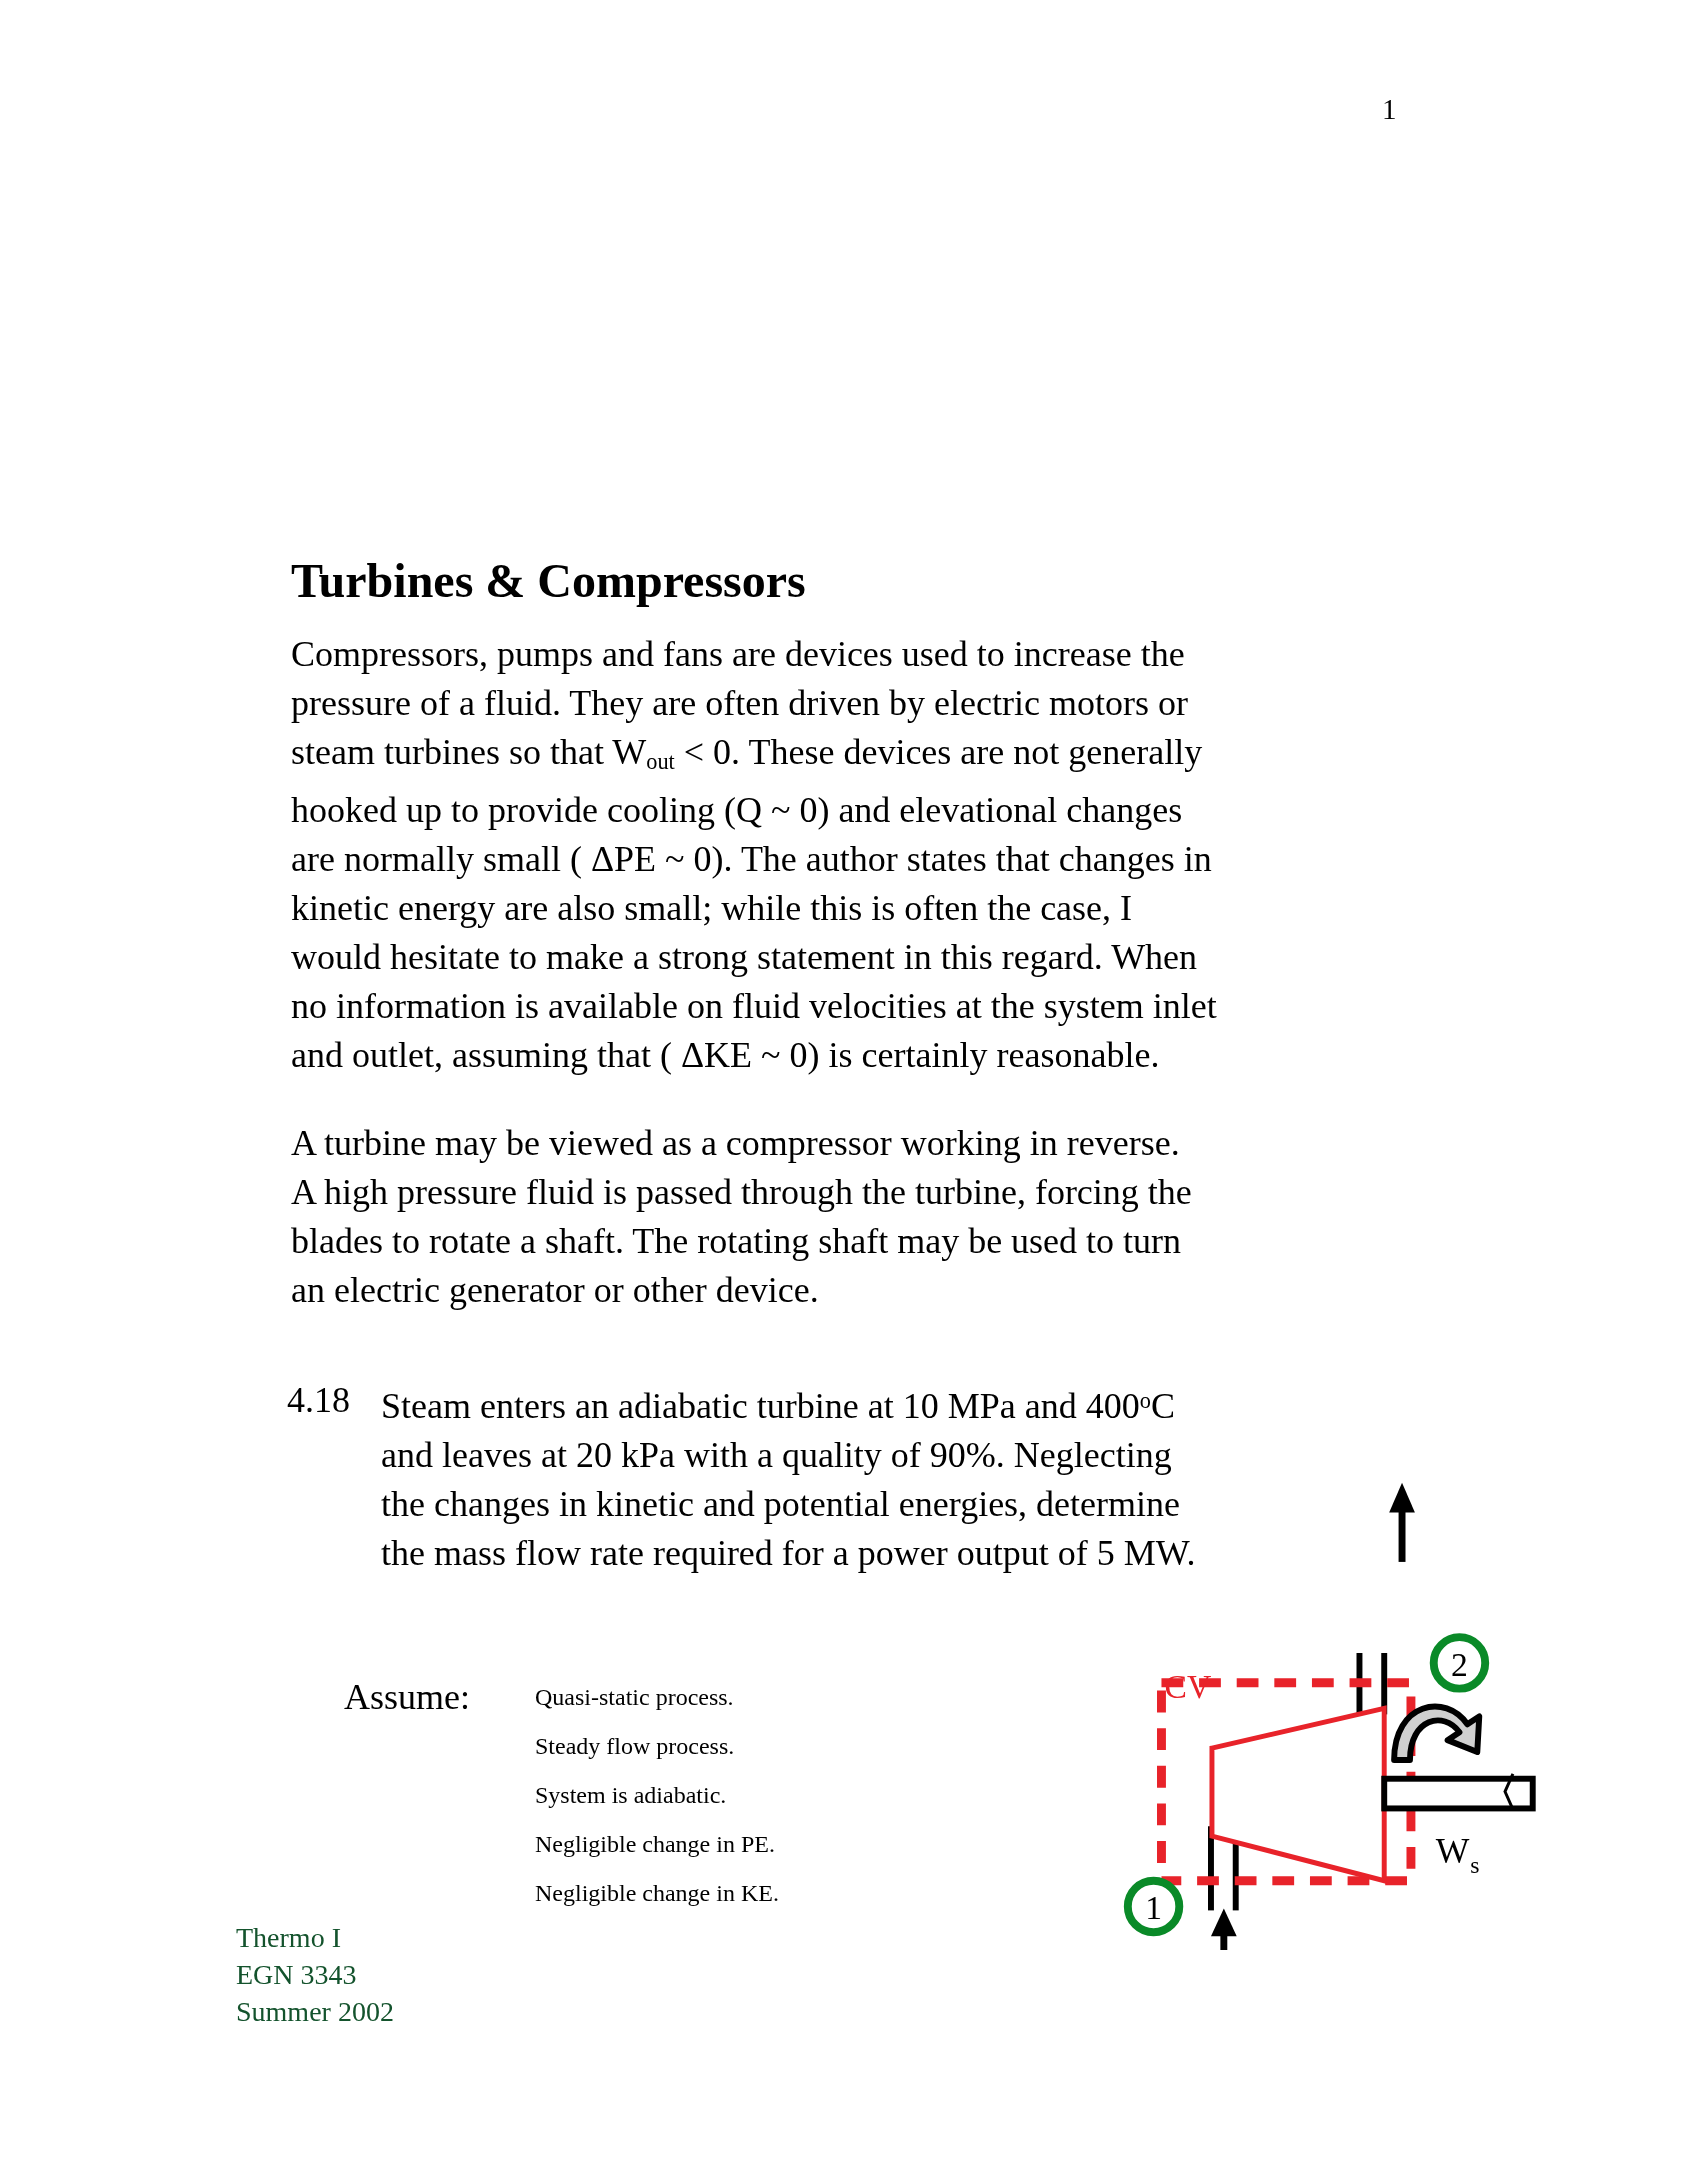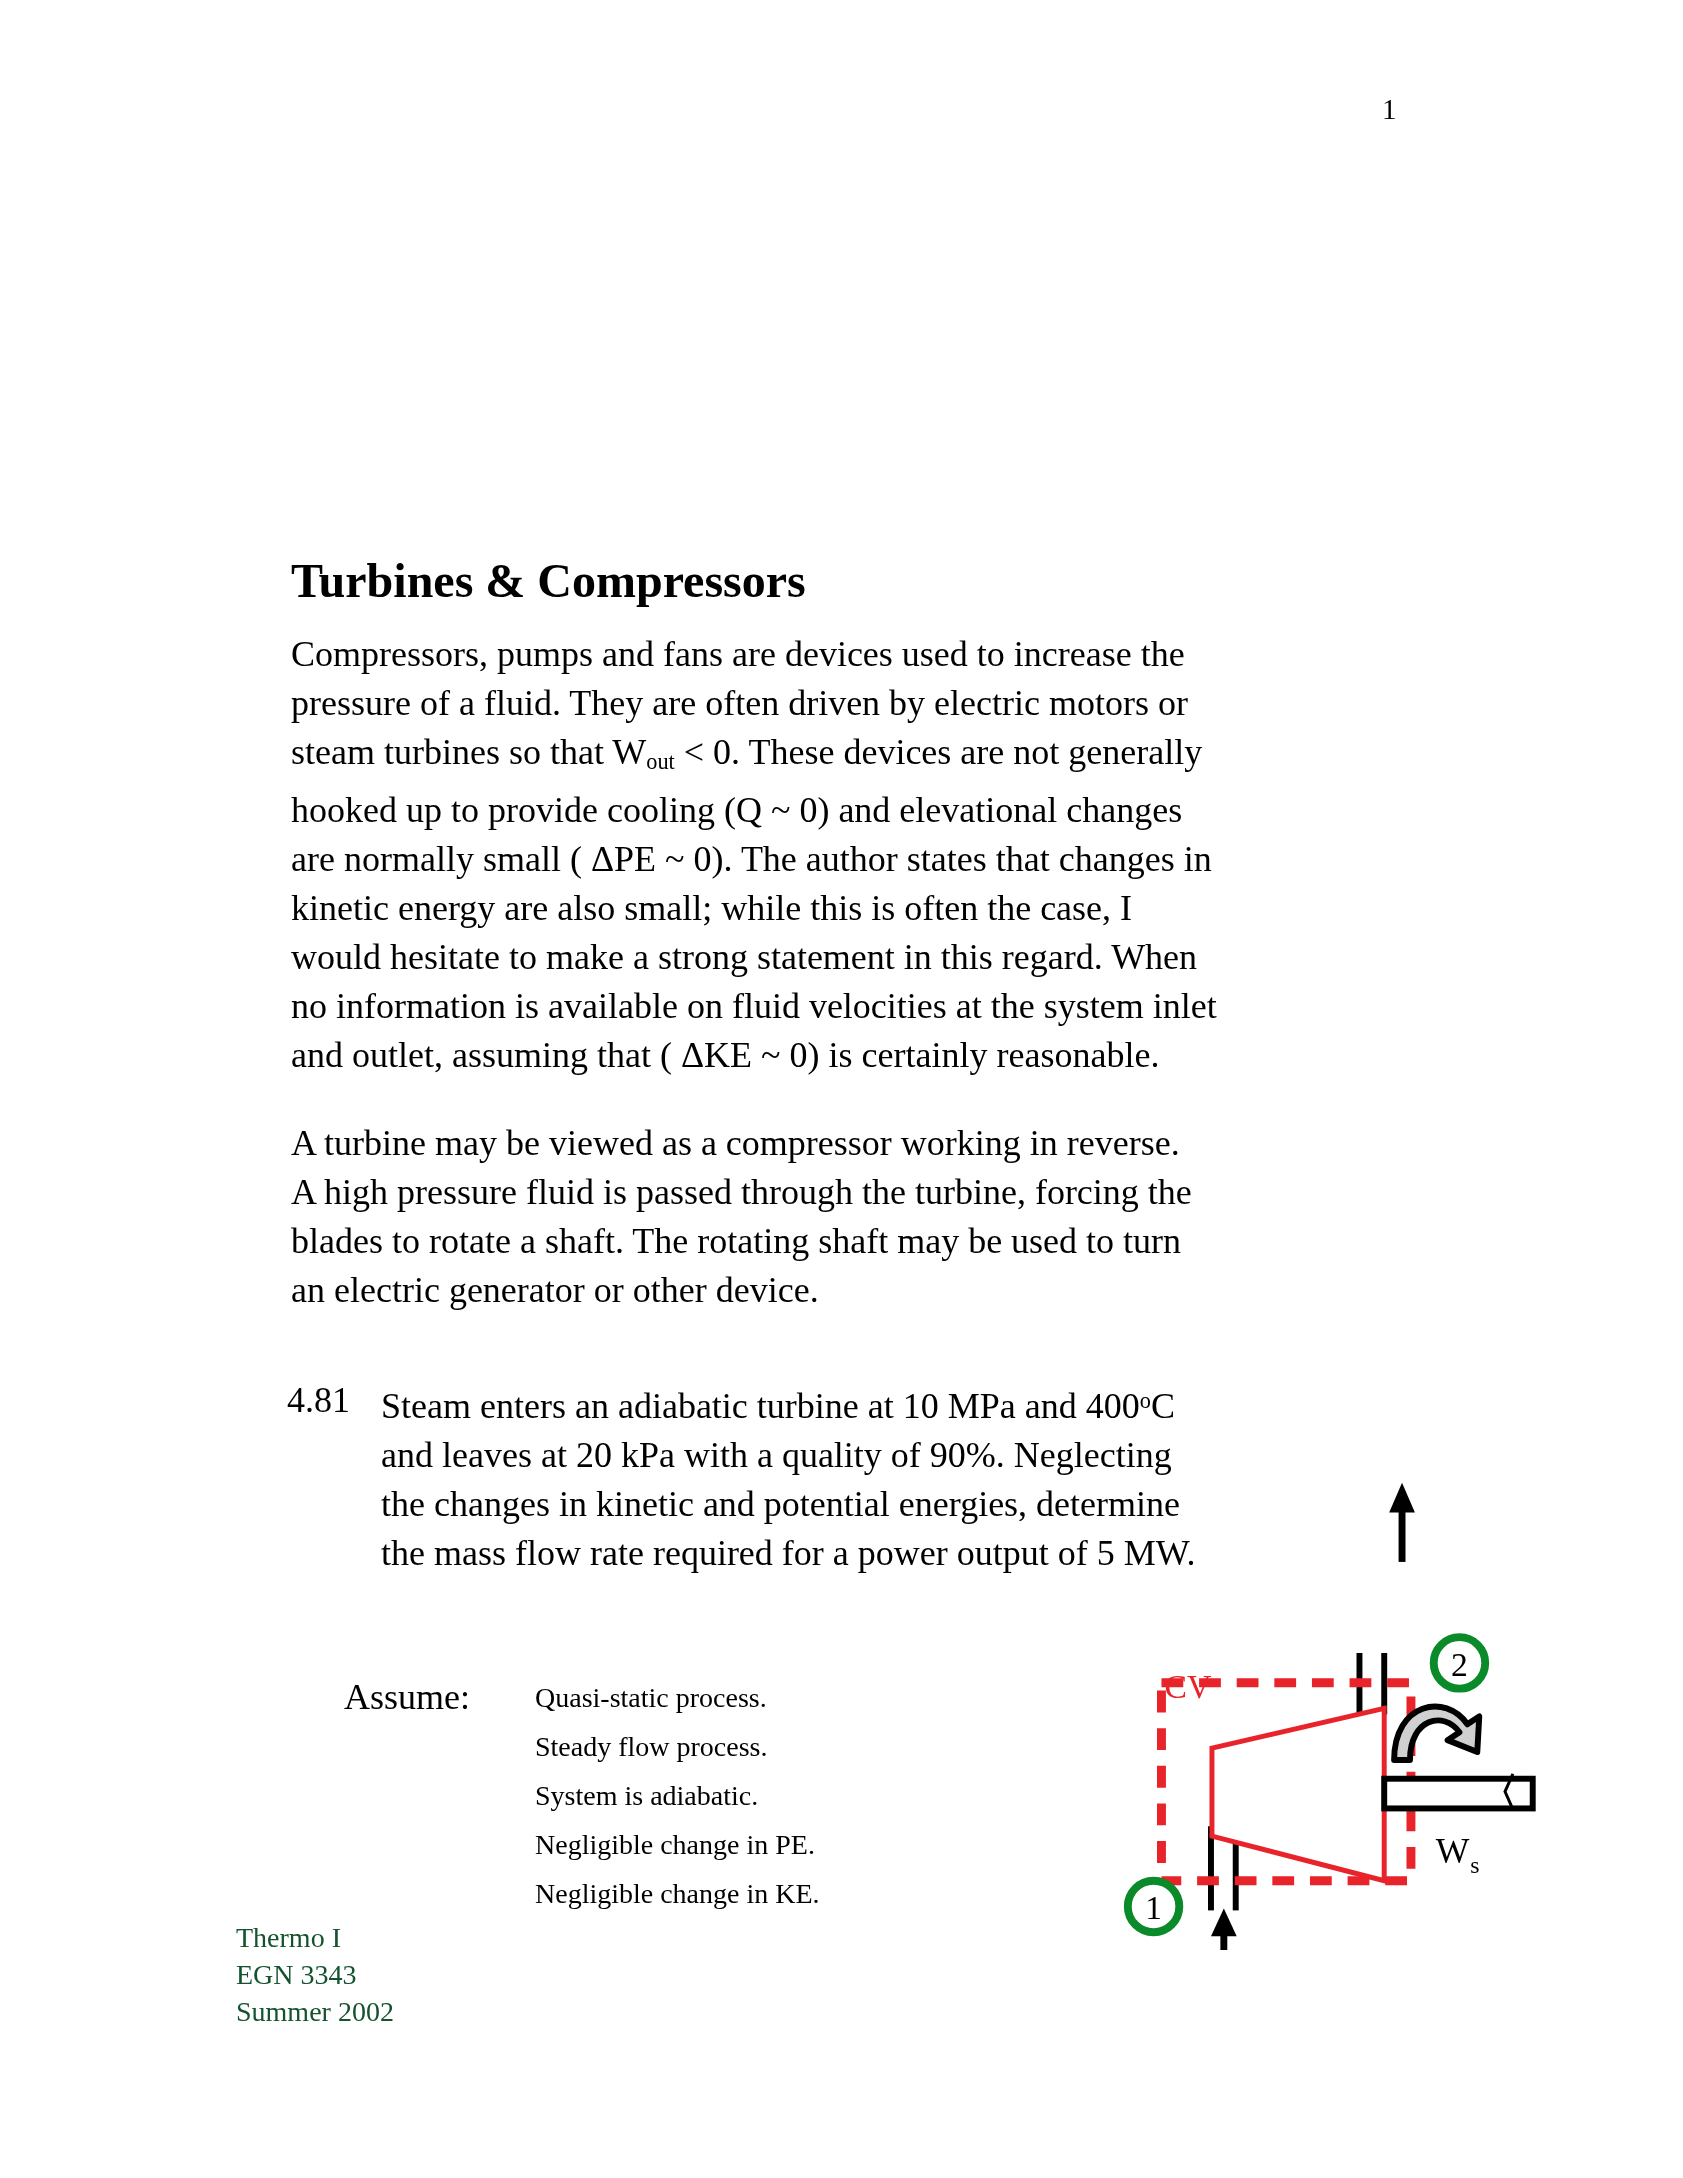--- a/index.html
+++ b/index.html
@@ -74,21 +74,21 @@
     position: absolute;
     top: 1673px;
     left: 344px;
     font-size: 36px;
     line-height: 49px;
   }
   .assume-list {
     position: absolute;
     top: 1673px;
     left: 535px;
-    font-size: 28px;
+    font-size: 24px;
     line-height: 49px;
     white-space: pre-line;
   }
 
   
   .footer {
     position: absolute;
     top: 1919px;
     left: 236px;
     font-size: 28px;
@@ -130,21 +130,21 @@
 kinetic energy are also small; while this is often the case, I
 would hesitate to make a strong statement in this regard.  When
 no information is available on fluid velocities at the system inlet
 and outlet, assuming that ( ΔKE ~ 0) is certainly reasonable.</span></div>
 
   <div class="body-block para-turb">A turbine may be viewed as a compressor working in reverse.
 A high pressure fluid is passed through the turbine, forcing the
 blades to rotate a shaft.  The rotating shaft may be used to turn
 an electric generator or other device.</div>
 
-  <div class="prob-num">4.81</div>
+  <div class="prob-num">4.18</div>
   <div class="prob-body"><span>Steam enters an adiabatic turbine at 10 MPa and 400</span><sup>o</sup><span>C
 and leaves at 20 kPa with a quality of 90%.  Neglecting
 the changes in kinetic and potential energies, determine
 the mass flow rate required for a power output of 5 MW.</span></div>
 
   <div class="assume-label">Assume:</div>
   <div class="assume-list">Quasi-static process.
 Steady flow process.
 System is adiabatic.
 Negligible change in PE.

